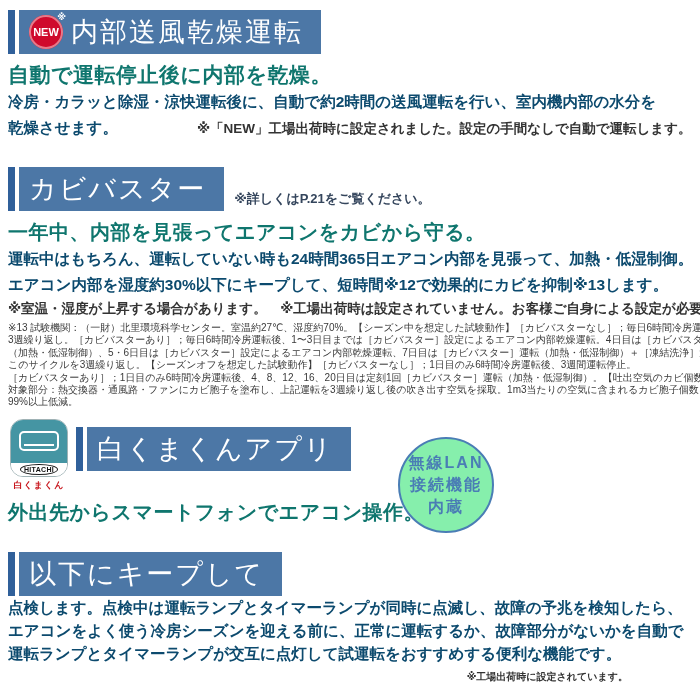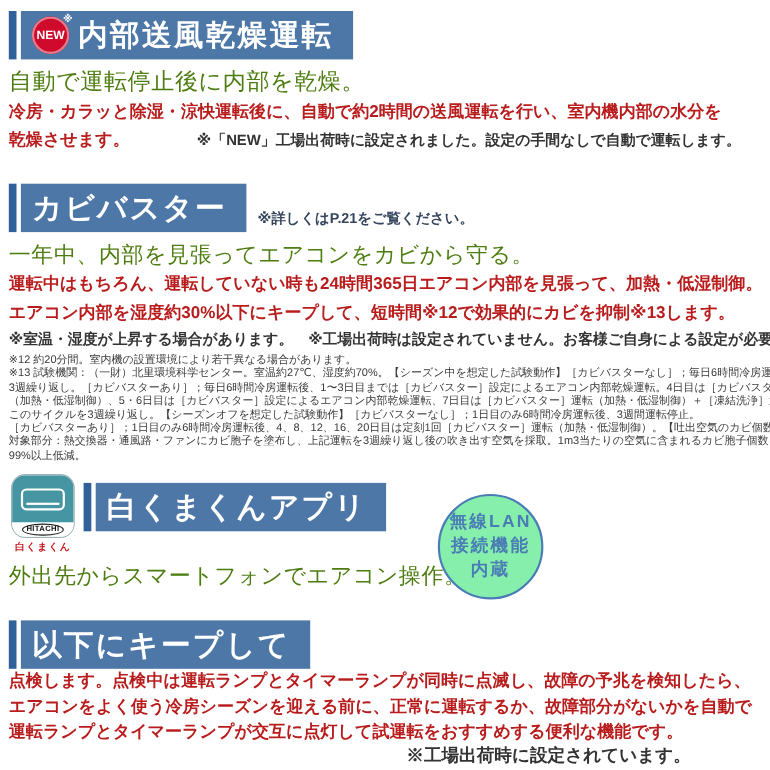--- a/index.html
+++ b/index.html
@@ -5,32 +5,32 @@
   * { margin:0; padding:0; box-sizing:border-box; }
   html,body { background:#ffffff; }
   body { font-family:"Liberation Sans","DejaVu Sans",sans-serif; color:#333; }
   .page { width:700px; height:700px; position:relative; overflow:hidden; background:#fff; padding:10px 8px 0 8px; }
 
   
   .section-header-row { display:flex; align-items:flex-end; }
   .section-header { display:flex; align-items:stretch; }
   .accent-bar { width:7px; background:#30609a; margin-right:4px; flex:0 0 auto; }
   .header-box { background:#4c77a6; color:#fff; display:flex; align-items:center; padding:4px 18px 4px 10px; min-height:42px; }
-  .header-title { font-size:27px; font-weight:bold; letter-spacing:2px; white-space:nowrap; }
+  .header-title { font-size:27px; font-weight:normal; letter-spacing:2px; white-space:nowrap; }
   .header-note { font-size:13px; font-weight:bold; color:#34455c; margin:0 0 3px 10px; white-space:nowrap; }
 
   
   .new-badge { width:34px; height:34px; border-radius:50%; background:#cf0a2c; box-shadow:inset 0 0 0 2px #e57b8a; color:#fff; display:flex; align-items:center; justify-content:center; font-size:11px; font-weight:bold; letter-spacing:0; margin-right:8px; position:relative; flex:0 0 auto; }
   .badge-mark { position:absolute; top:-3px; right:-3px; font-size:9px; color:#fff; }
 
   
-  .subtitle { color:#4d7c0f; font-size:21px; font-weight:normal; letter-spacing:0.5px; margin-top:7px; line-height:28px; white-space:nowrap; }
+  .subtitle { color:#0f766e; font-size:21px; font-weight:bold; letter-spacing:0.5px; margin-top:7px; line-height:28px; white-space:nowrap; }
   .subtitle.small { font-size:20px; }
-  .body-text { font-size:15.5px; font-weight:600; line-height:26px; color:#b91c1c; white-space:nowrap; }
-  .inline-note-row { display:flex; align-items:baseline; gap:24px; }
+  .body-text { font-size:15.5px; font-weight:600; line-height:26px; color:#0c4a6e; white-space:nowrap; }
+  .inline-note-row { display:flex; align-items:baseline; gap:42px; }
   .small-note { font-size:13.5px; font-weight:600; color:#333; white-space:nowrap;margin-left:37px; }
   .note-line { font-size:13.5px; font-weight:600; color:#333; line-height:19px; margin-top:1px; white-space:nowrap; }
   .fine-print { margin-top:4px; font-size:10px; line-height:12.4px; color:#3a3a3a; }
   .fine-print div { white-space:nowrap; }
 
   
   .app-section { position:relative; margin-top:10px; }
   .app-row { display:flex; align-items:flex-start; }
   .app-icon-wrap { width:62px; flex:0 0 auto; text-align:center; }
   .app-icon { width:58px; height:58px; border-radius:13px; overflow:hidden; border:1px solid #9fb2b5; margin:0 auto; }
@@ -39,21 +39,21 @@
   .ac-line { position:absolute; left:3px; right:3px; bottom:3px; height:2px; background:#fff; }
   .app-icon-bottom { height:13px; background:#fff; display:flex; align-items:center; justify-content:center; }
   .hitachi-oval { border:1px solid #1a1a1a; border-radius:50%; padding:0 3px; font-size:7px; font-weight:bold; color:#111; line-height:9px; letter-spacing:0.3px; }
   .app-icon-label { font-size:9px; font-weight:bold; color:#c8161d; letter-spacing:1px; margin-top:2px; white-space:nowrap; }
   .app-header { margin-left:6px; margin-top:8px; }
   .wlan-stamp { position:absolute; left:390px; top:18px; width:96px; height:96px; border:2px solid #4a7db5; border-radius:50%; color:#4a7db5; display:flex; flex-direction:column; align-items:center; justify-content:center; font-size:16px; font-weight:600; line-height:22px; letter-spacing:2px; background:#86efac; }
 
   
   .mt10 { margin-top:26px; }
   .mt6  { margin-top:6px; }
-  .right-note { text-align:right; padding-right:64px; font-size:16px; font-weight:600; line-height:19px; margin-top:2px;font-family:Liberation Mono, monospace; }
+  .right-note { text-align:right; padding-right:64px; font-size:10px; font-weight:600; line-height:19px; margin-top:2px; }
   .tenken .body-text { line-height:23px; }
 </style>
 </head>
 <body>
 
 <div class="page">
 
   <div class="section">
     <div class="section-header">
       <span class="accent-bar"></span>
@@ -81,21 +81,20 @@
           <span class="header-title">カビバスター</span>
         </div>
       </div>
       <span class="header-note">※詳しくはP.21をご覧ください。</span>
     </div>
     <div class="subtitle small">一年中、内部を見張ってエアコンをカビから守る。</div>
     <div class="body-text">運転中はもちろん、運転していない時も24時間365日エアコン内部を見張って、加熱・低湿制御。</div>
     <div class="body-text">エアコン内部を湿度約30%以下にキープして、短時間※12で効果的にカビを抑制※13します。</div>
     <div class="note-line">※室温・湿度が上昇する場合があります。　※工場出荷時は設定されていません。お客様ご自身による設定が必要です。</div>
     <div class="fine-print">
-      <div>※12 約20分間。室内機の設置環境により若干異なる場合があります。</div>
       <div>※13 試験機関：（一財）北里環境科学センター。室温約27℃、湿度約70%。【シーズン中を想定した試験動作】［カビバスターなし］；毎日6時間冷房運転を</div>
       <div>3週繰り返し。［カビバスターあり］；毎日6時間冷房運転後、1〜3日目までは［カビバスター］設定によるエアコン内部乾燥運転。4日目は［カビバスター］運転</div>
       <div>（加熱・低湿制御）、5・6日目は［カビバスター］設定によるエアコン内部乾燥運転、7日目は［カビバスター］運転（加熱・低湿制御）＋［凍結洗浄］運転。</div>
       <div>このサイクルを3週繰り返し。【シーズンオフを想定した試験動作】［カビバスターなし］；1日目のみ6時間冷房運転後、3週間運転停止。</div>
       <div>［カビバスターあり］；1日目のみ6時間冷房運転後、4、8、12、16、20日目は定刻1回［カビバスター］運転（加熱・低湿制御）。【吐出空気のカビ個数の比較】</div>
       <div>対象部分：熱交換器・通風路・ファンにカビ胞子を塗布し、上記運転を3週繰り返し後の吹き出す空気を採取。1m3当たりの空気に含まれるカビ胞子個数を比較。</div>
       <div>99%以上低減。</div>
     </div>
   </div>
 

